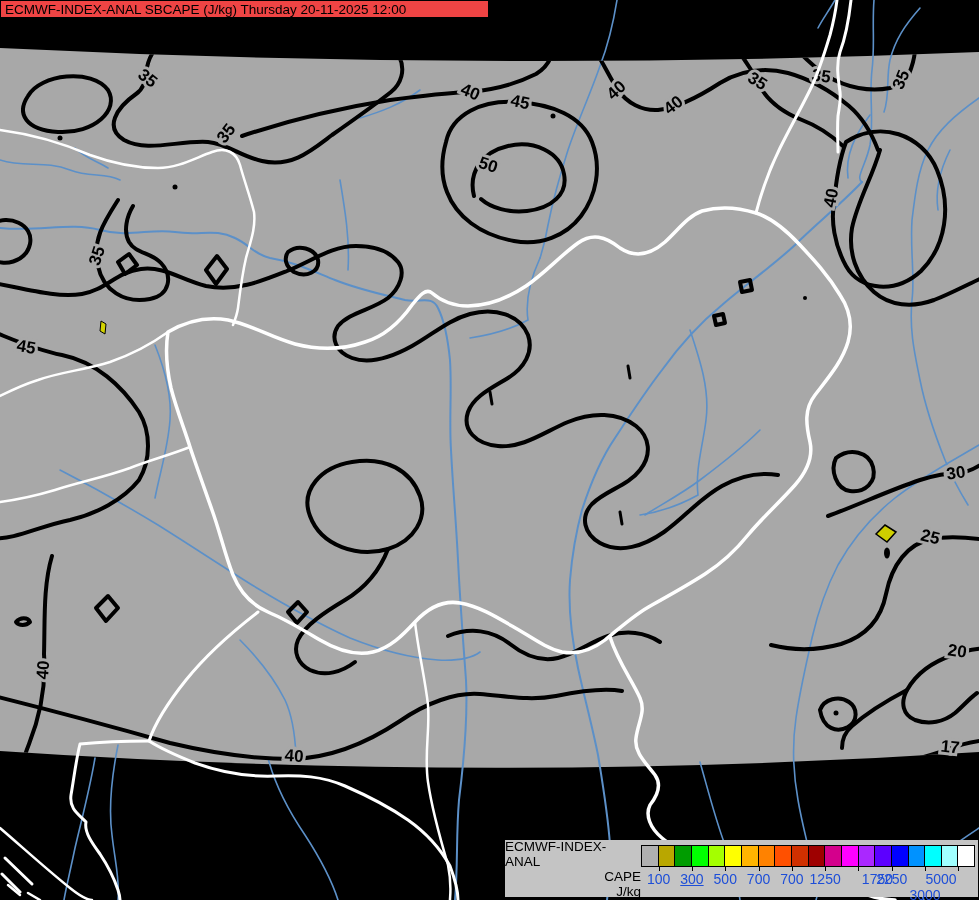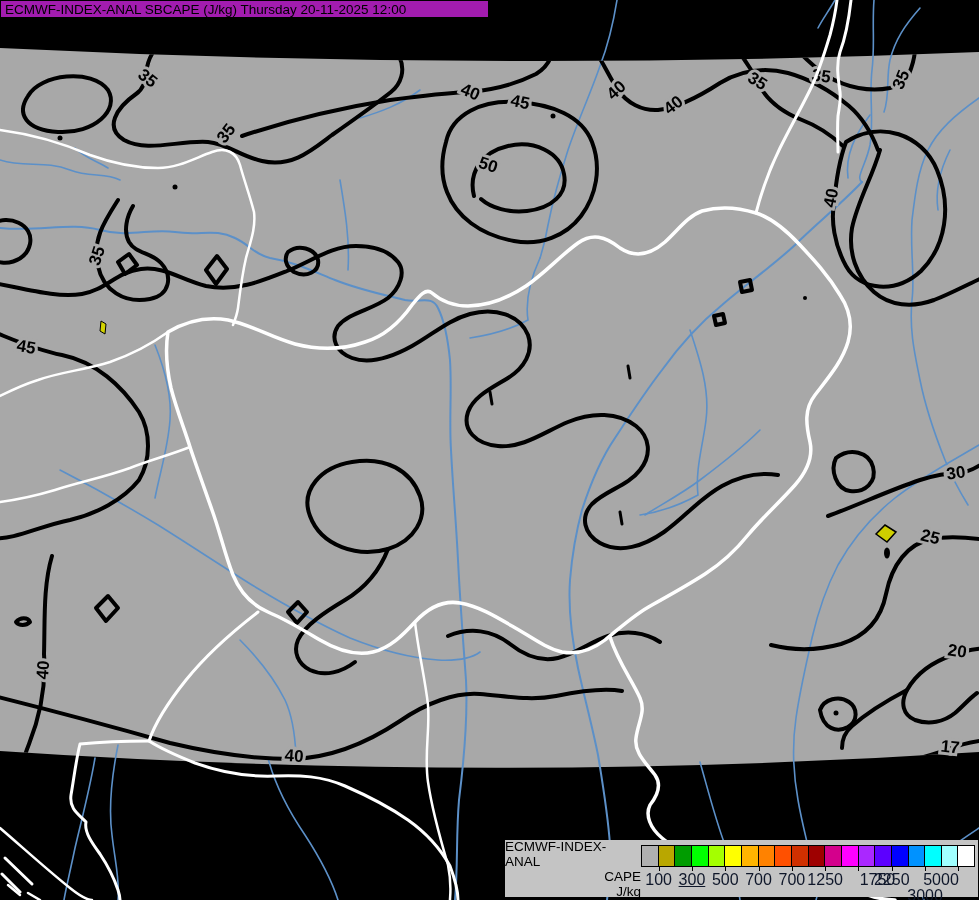--- a/index.html
+++ b/index.html
@@ -1,32 +1,32 @@
 <!DOCTYPE html>
 <html><head>
 <meta charset="utf-8">
 <style>
   html,body{margin:0;padding:0;background:#000;}
   #stage{position:relative;width:979px;height:900px;overflow:hidden;background:#000;
          font-family:"Liberation Sans",sans-serif;}
   #map-svg{position:absolute;left:0;top:0;}
   .clabel{font:bold 17px "Liberation Sans",sans-serif;fill:#000;stroke:#a8a8a8;stroke-width:6px;
           paint-order:stroke;text-anchor:middle;dominant-baseline:middle;}
-  .titlebar{position:absolute;left:0;height:18px;background:#a21caf;border:1px solid #000;
+  .titlebar{position:absolute;left:0;height:18px;background:#ef4444;border:1px solid #000;
             box-sizing:border-box;font-size:13.5px;color:#000;padding:1px 0 0 4px;
             white-space:nowrap;overflow:hidden;}
   #legend{position:absolute;left:505px;top:840px;width:473px;height:57px;background:#c4c4c4;
           display:flex;align-items:stretch;}
   #legend-title{width:136px;display:flex;flex-direction:column;justify-content:center;
                 align-items:flex-end;font-size:13.5px;color:#000;line-height:15px;}
   #legend-bar-wrap{position:relative;flex:1;}
   #legend-cells{position:absolute;left:1px;top:5px;width:333px;height:22px;display:flex;}
   .lcell{flex:1;border:1px solid #000;box-sizing:border-box;margin-left:-1px;}
   .ltick{position:absolute;top:27px;width:1px;height:4px;background:#000;}
-  .llabel{position:absolute;top:31px;transform:translateX(-50%);font-size:16px;color:#0f172a;}
+  .llabel{position:absolute;top:31px;transform:translateX(-50%);font-size:14px;color:#1d4ed8;}
 </style>
 </head>
 <body>
 
 <div id="stage">
 
 <svg id="map-svg" width="979" height="900" viewBox="0 0 979 900">
   <defs>
     <clipPath id="domclip">
       <path d="M0,48 Q490,72 979,52 L979,752 Q490,784 0,751 Z"></path>

